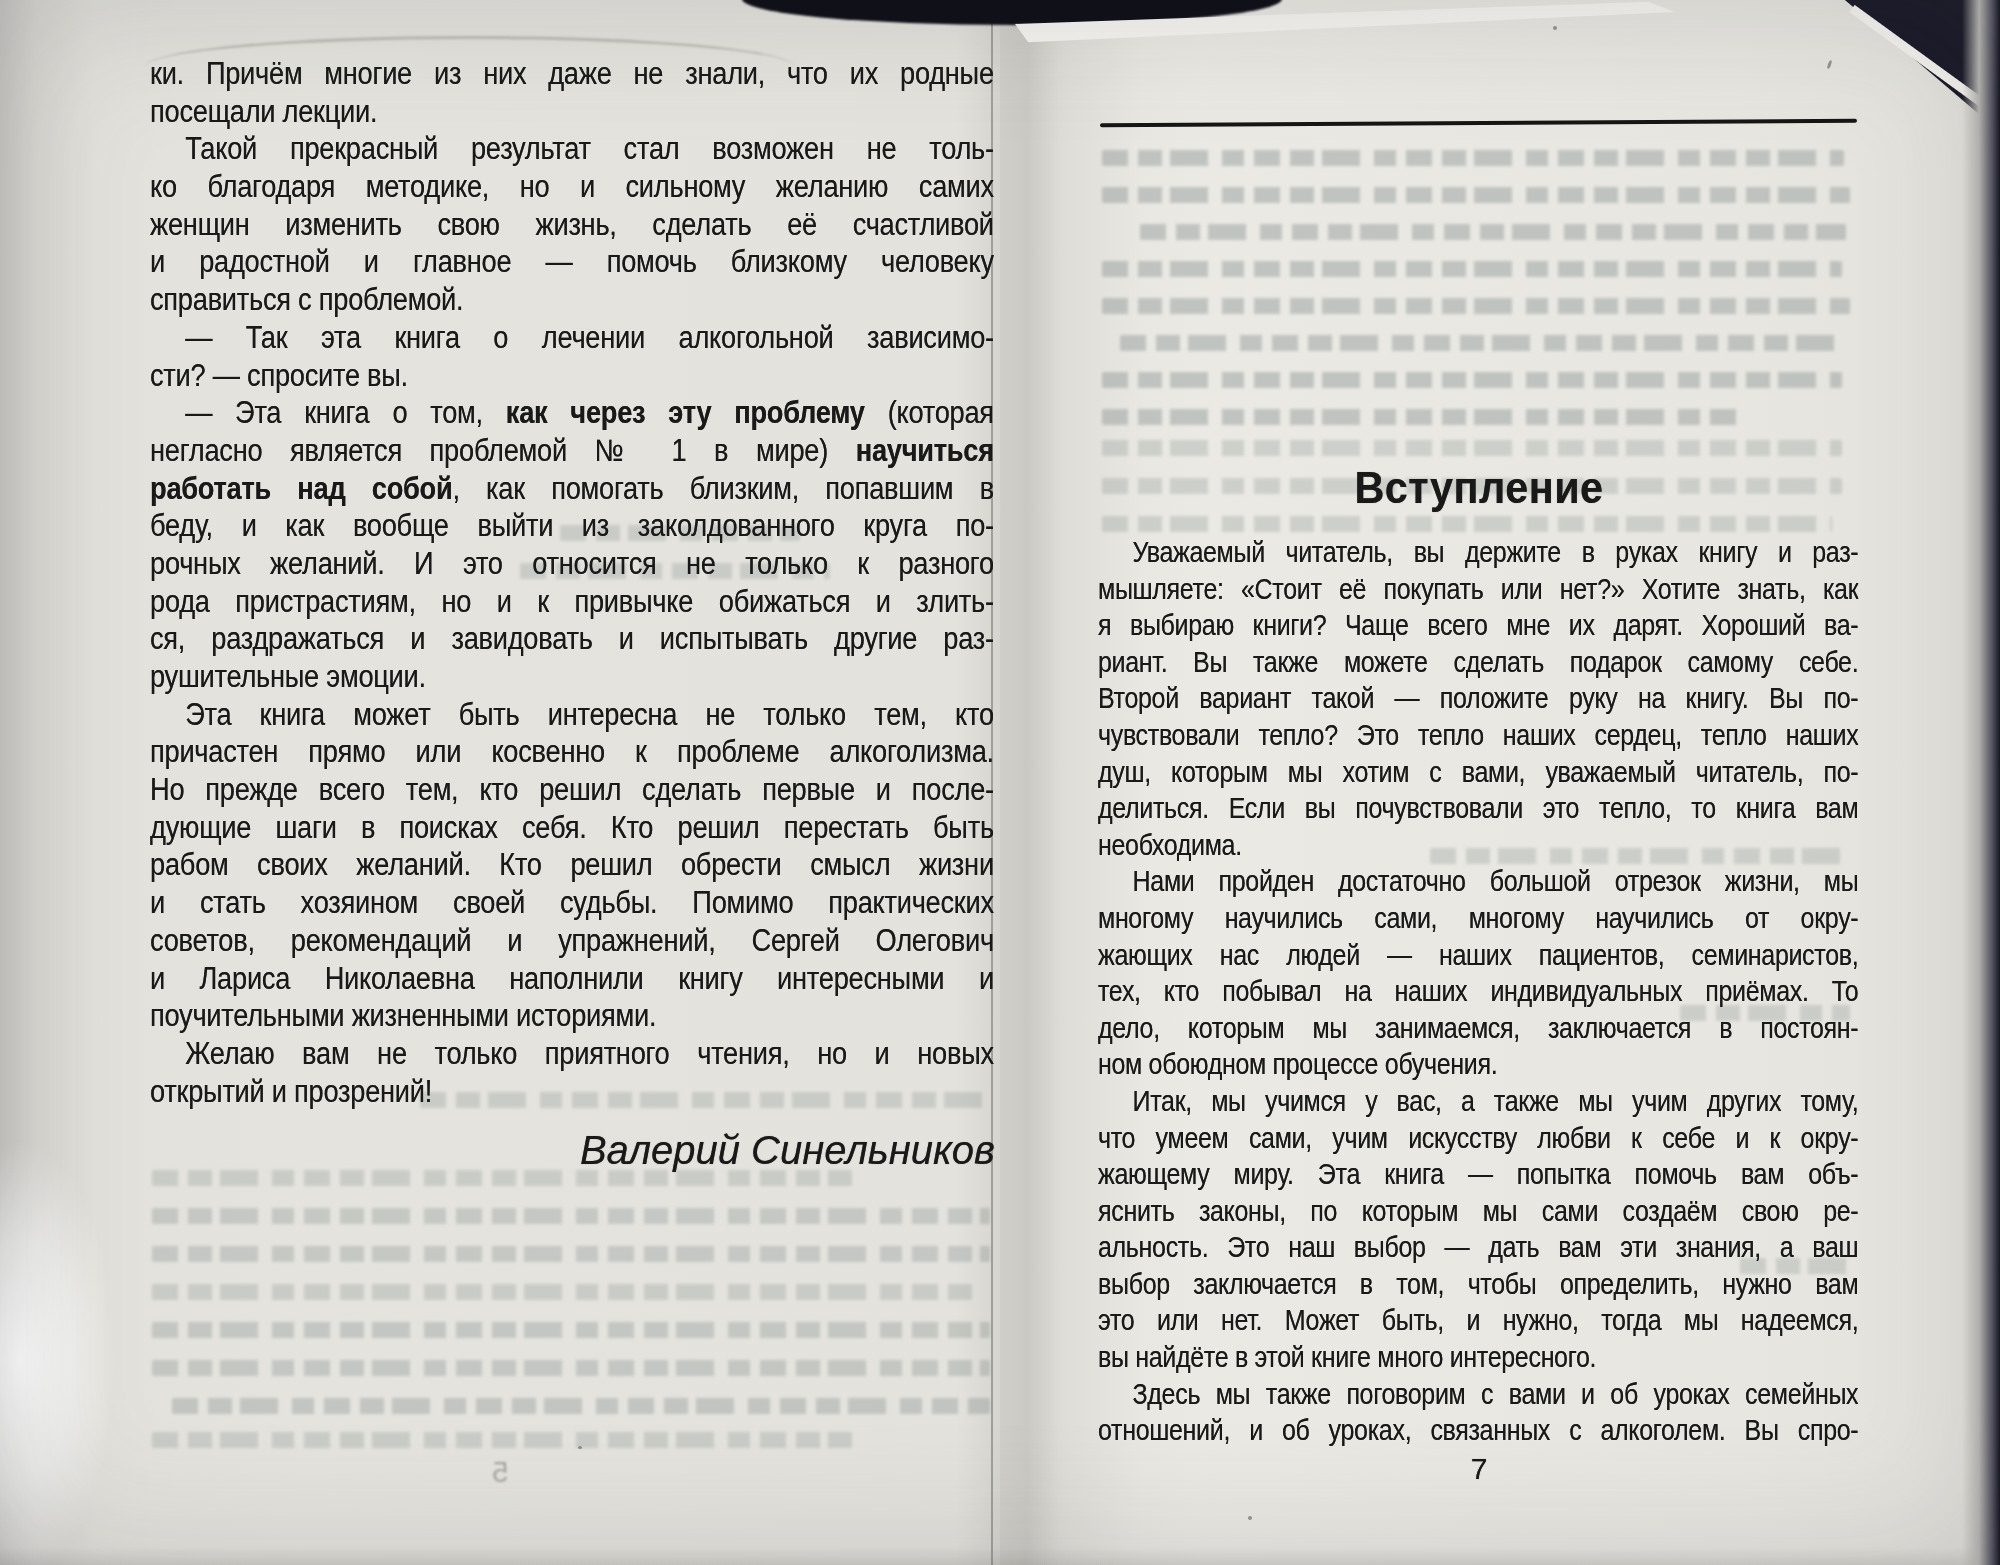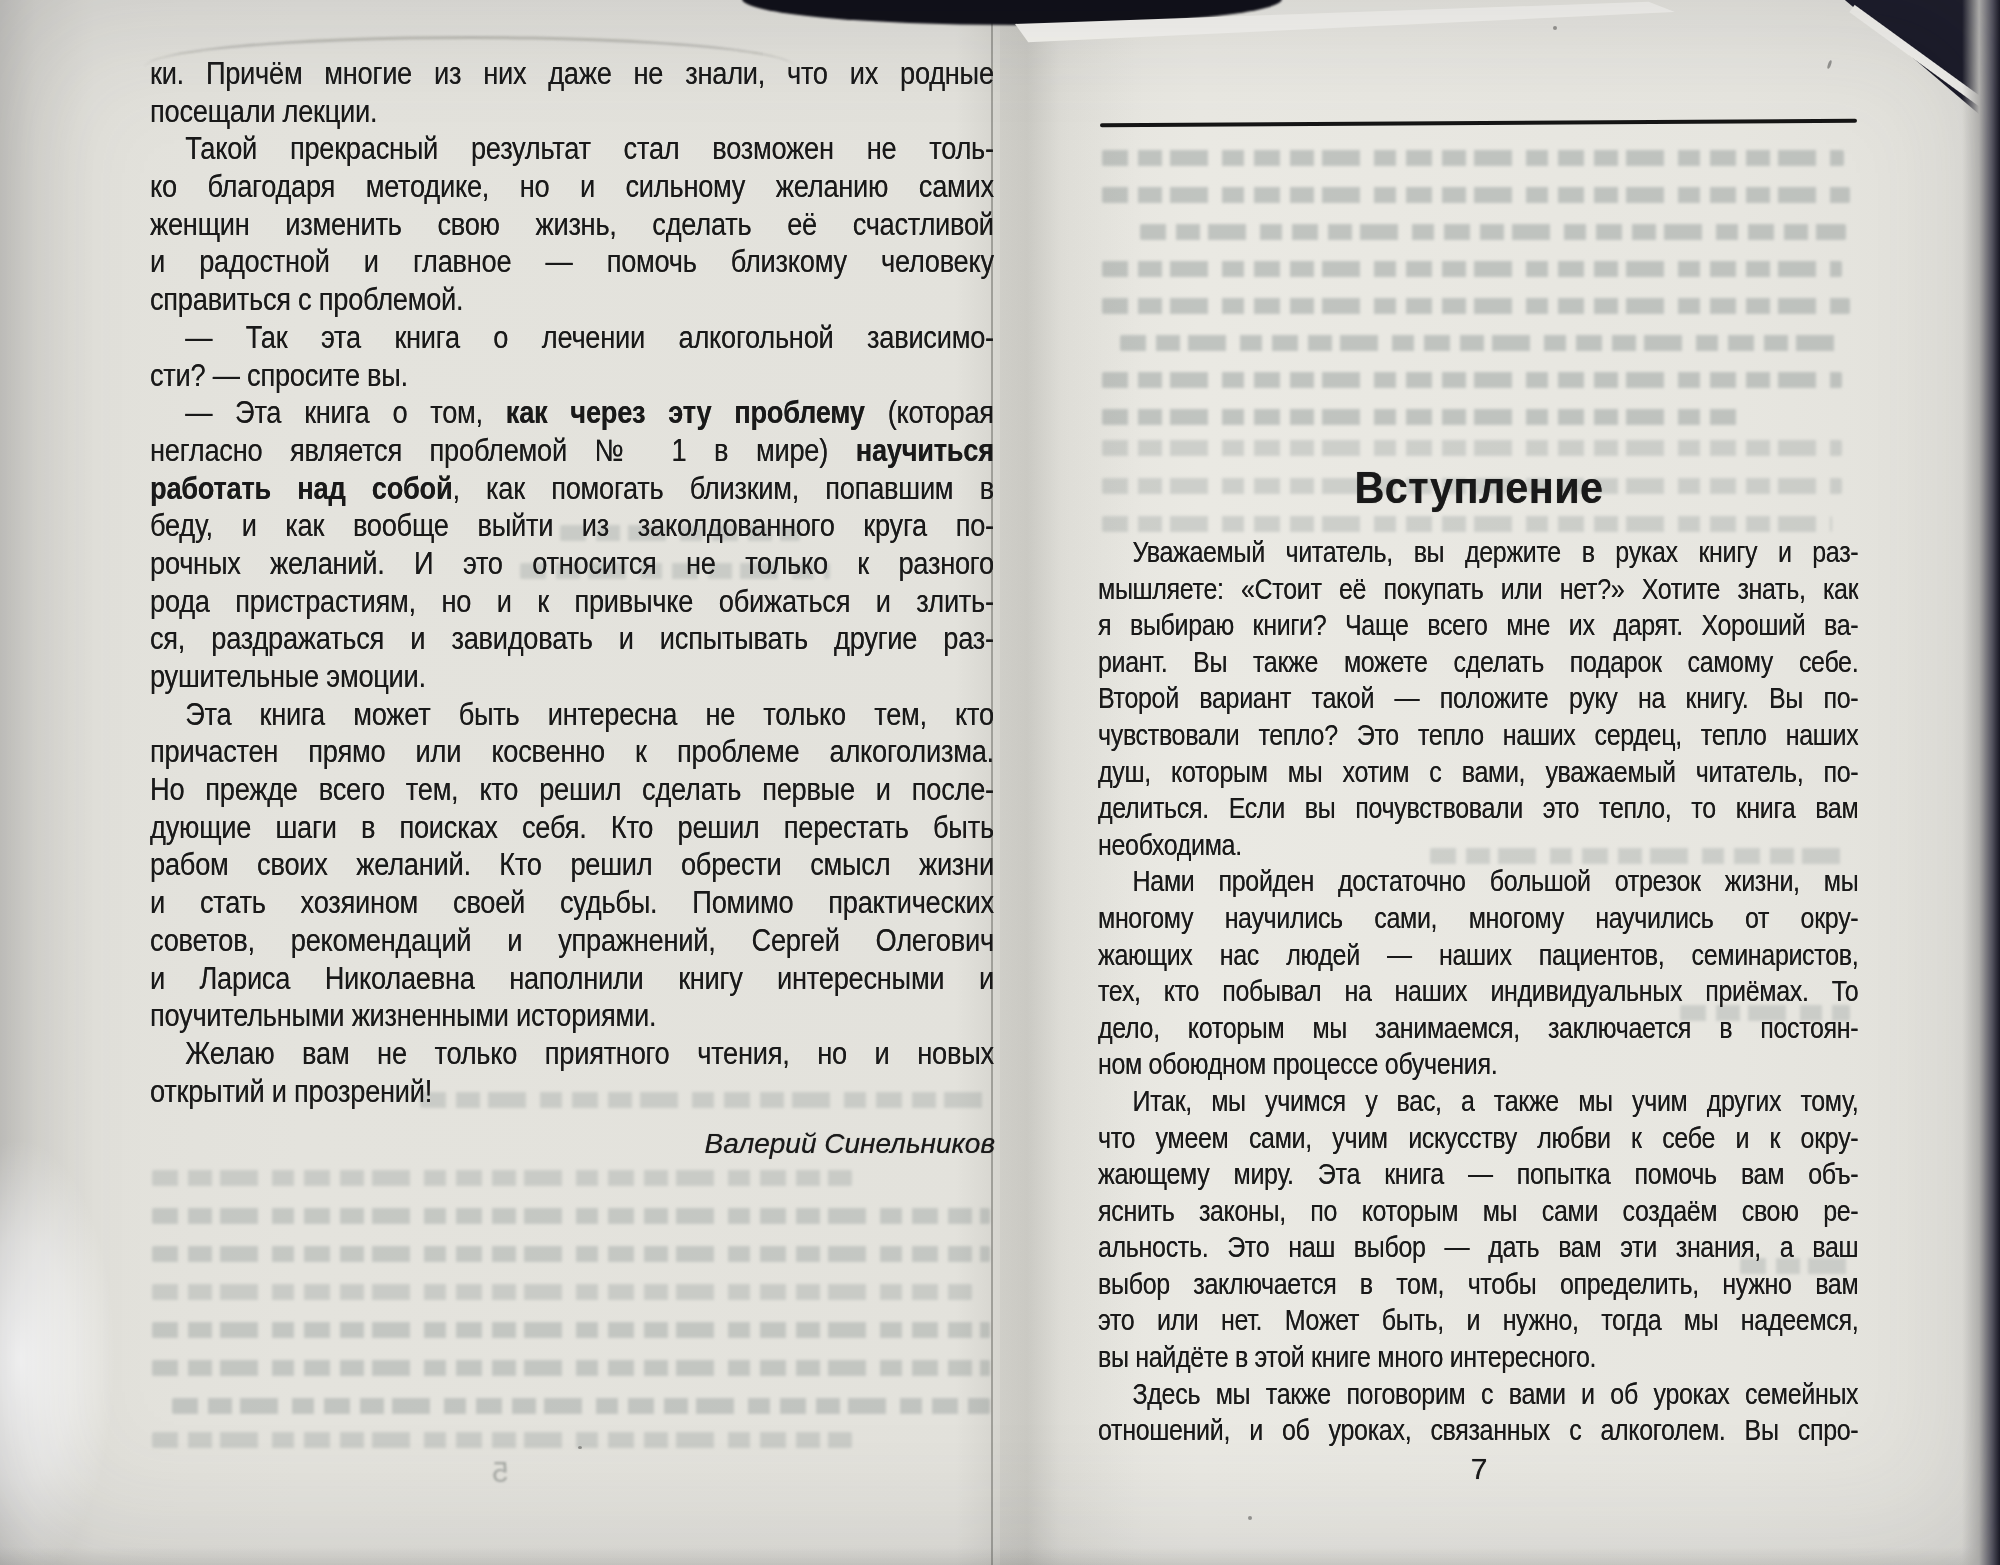--- a/index.html
+++ b/index.html
@@ -49,21 +49,21 @@
   .rp-body{position:absolute;left:1098px;top:534px;width:880px;font-size:29px;letter-spacing:-.4px;
     transform:scaleX(.864);transform-origin:left top;}
   .rp-body .tl{line-height:36.6px;height:36.6px;overflow:hidden;}
   .tl{text-align:justify;text-align-last:left;}
   .tl.j{text-align-last:justify;}
   .tl.ind{text-indent:40px;}
   .tl b{font-weight:bold;}
   .chapter-title{position:absolute;left:1100px;top:462px;width:758px;text-align:center;
     font-size:45px;font-weight:bold;letter-spacing:.5px;transform:scaleX(.92);}
   .signature{position:absolute;left:150px;top:1128px;width:845px;text-align:right;
-    font-style:italic;font-size:28px;}
+    font-style:italic;font-size:40px;}
   .page-num-right{position:absolute;left:1100px;top:1452px;width:758px;text-align:center;font-size:30px;}
   .page-num-bleed{position:absolute;left:492px;top:1456px;font-size:29px;color:rgba(125,130,127,.6);
     transform:scaleX(-1);filter:blur(.8px);z-index:1;text-shadow:none;}
   .rule{position:absolute;left:1100px;top:121px;width:757px;height:4px;background:#161616;
     transform:rotate(-.35deg);z-index:4;border-radius:2px;}
 </style>
 </head>
 <body>
 
 <div class="photo">

